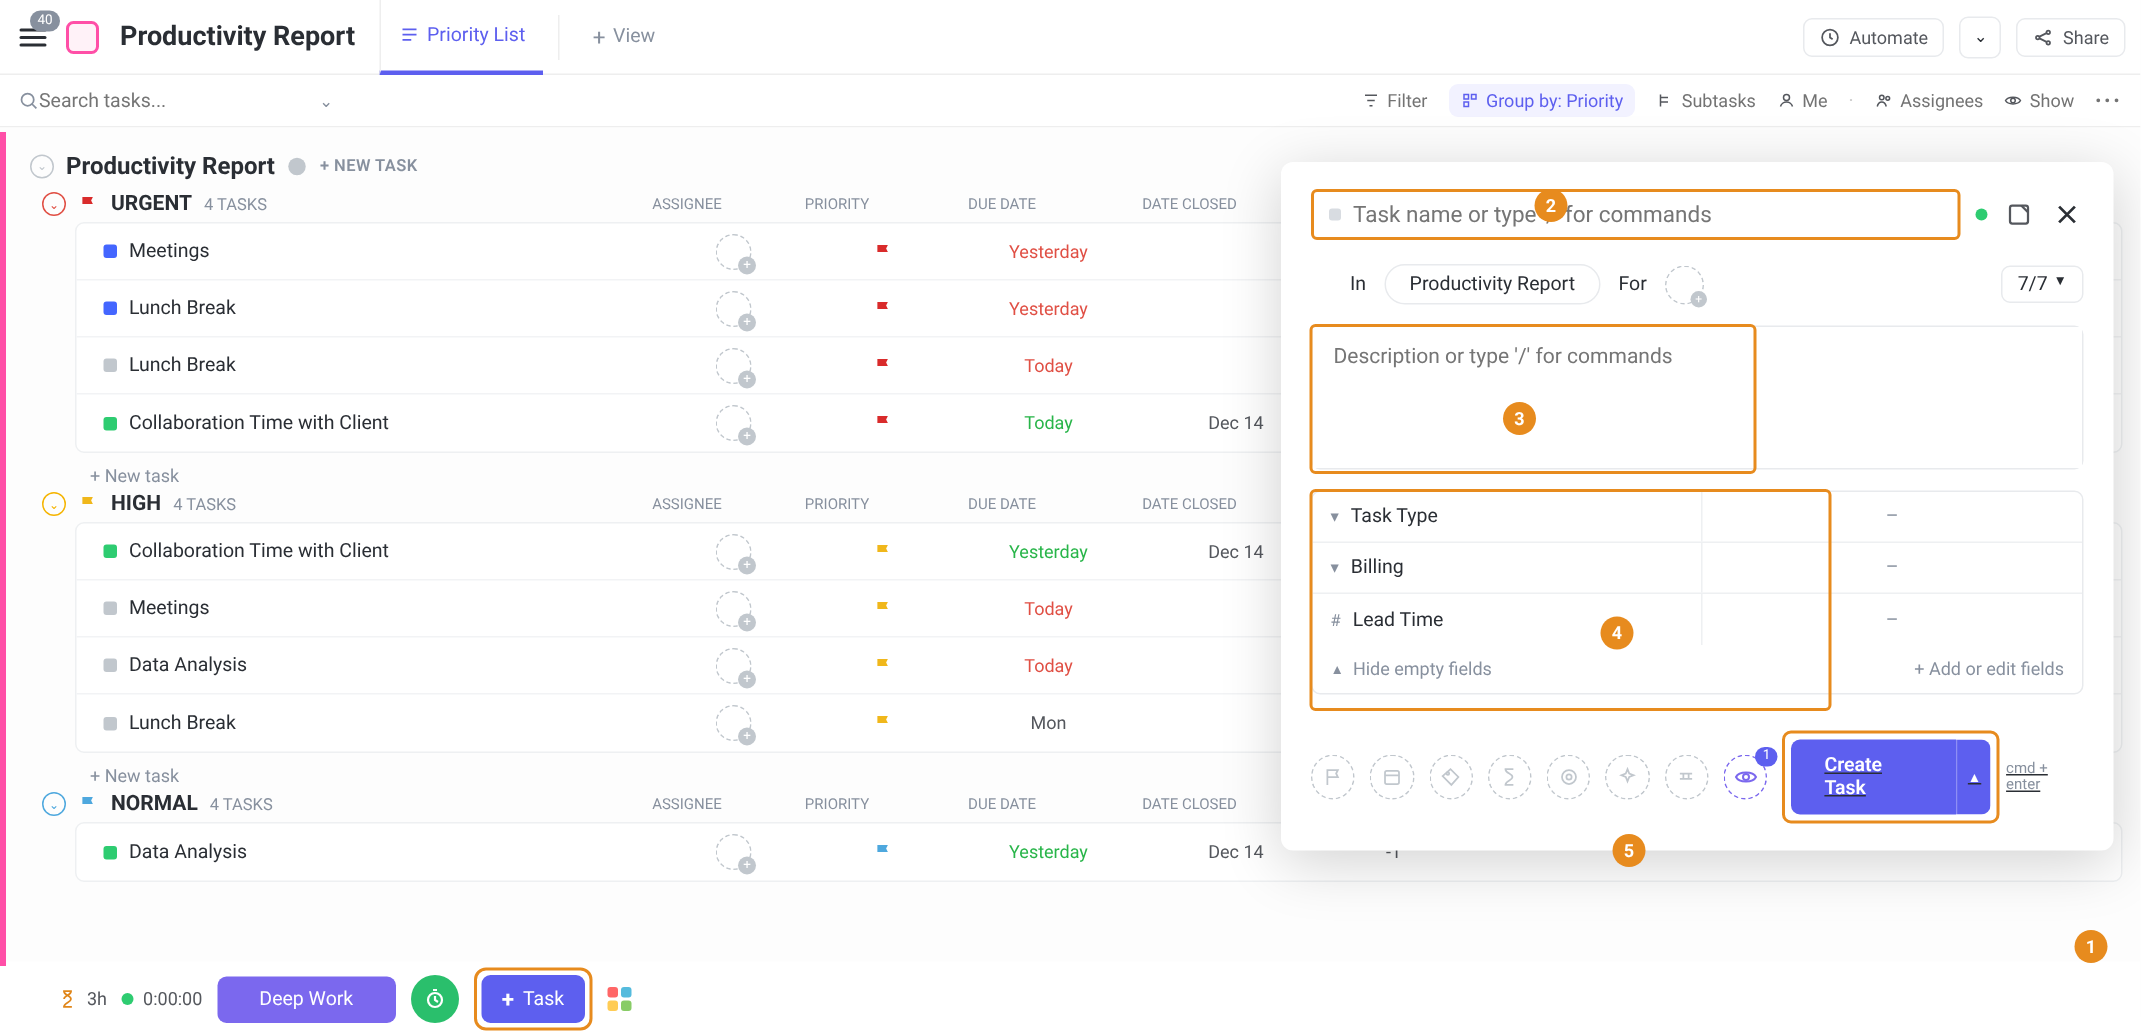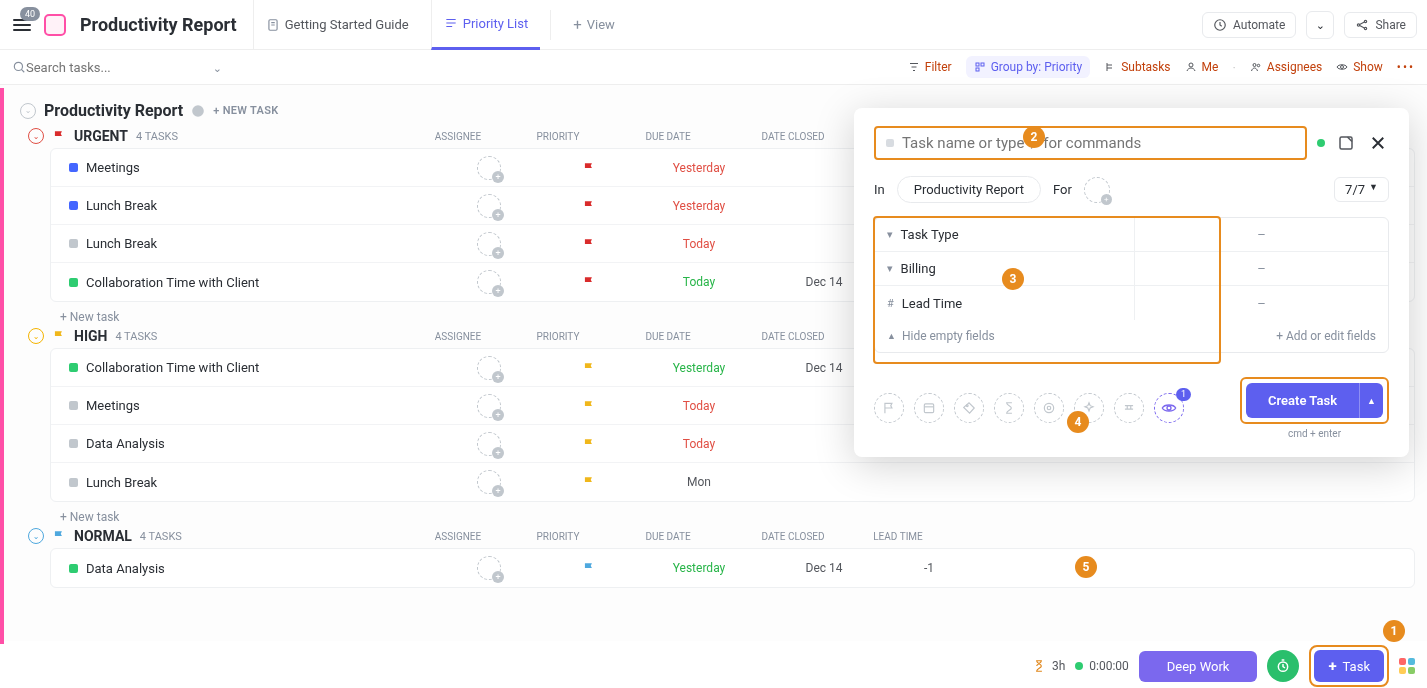--- a/index.html
+++ b/index.html
@@ -16,21 +16,21 @@
   .tab.active { color:#5d5fef; border-bottom:3px solid #5d5fef; }
   .tab svg { width:14px; height:14px; }
   .vdivider{ width:1px; background:#eee; height:30px; }
   .spacer { flex:1; }
   .tb-btn { display:flex; align-items:center; gap:6px; padding:5px 10px; border:1px solid #e8eaed; border-radius:6px; color:#54575d; cursor:pointer; font-size:12px;}
   .chev-small-btn{width:28px; display:flex; align-items:center; justify-content:center; border:1px solid #e8eaed; border-radius:6px; height:28px;}
   
   .filter-row { display:flex; align-items:center; padding:6px 12px; gap:14px; border-bottom:1px solid #eee;}
   .search-wrap { display:flex; align-items:center; gap:0; color:#87909e; width:210px;}
   .search-wrap input { border:none; outline:none; font-size:13px; flex:1; color:#87909e;}
-  .fchip { display:flex; align-items:center; gap:5px; color:#c2410c; font-size:12px; cursor:pointer;}
+  .fchip { display:flex; align-items:center; gap:5px; color:#737373; font-size:12px; cursor:pointer;}
   .fchip.active { color:#5d5fef; background:#f2f2ff; padding:4px 8px; border-radius:6px;}
   .dot-sep{ color:#ccc; }
   
   .main { height:calc(100% - 50px - 38px - 44px); overflow:auto; padding:8px 12px 0 4px; background:#fdfdfd;}
   .leftbar { position:absolute; left:0; top:88px; bottom:44px; width:4px; background:#ff4fa7;}
   .list-title-row { display:flex; align-items:center; gap:8px; padding:8px 8px 8px 16px;}
   .lt-collapse { width:16px; height:16px; border:1.5px solid #c1c7cd; border-radius:50%; display:inline-flex;align-items:center;justify-content:center; font-size:8px; color:#c1c7cd;}
   .list-title { font-size:16px; font-weight:700;}
   .new-task-gray { color:#87909e; font-size:11px; font-weight:600; letter-spacing:.3px;}
   .collapse-ring { width:16px; height:16px; border-radius:50%; display:inline-flex;align-items:center;justify-content:center; font-size:8px;}
@@ -49,37 +49,37 @@
   .sq-dot { width:9px; height:9px; border-radius:2px; }
   .sq-blue{background:#4466ff;} .sq-gray{background:#c1c7cd;} .sq-green{background:#2ecc71;}
   .assignee-cell { display:flex; justify-content:center; }
   .assignee-ph { width:24px; height:24px; border:1.5px dashed #c1c7cd; border-radius:50%; position:relative;}
   .assignee-ph::after{content:"+"; position:absolute; right:-4px; bottom:-4px; width:12px;height:12px;background:#c1c7cd;border-radius:50%;color:#fff;font-size:9px;display:flex;align-items:center;justify-content:center;}
   .flag-cell{ display:flex;justify-content:center;}
   .date-cell{ text-align:center; font-size:12px;}
   .date-red{color:#e04f44;} .date-green{color:#28b549;} .date-dark{color:#54575d;}
   .new-task-row{ color:#87909e; font-size:12px; padding:8px 0 4px 56px;}
   
-  .bottombar { position:absolute; left:0; right:0; bottom:0; height:44px; display:flex; align-items:center; justify-content:flex-end; gap:10px; padding:0 12px; background:#fff;margin-left:26px;}
+  .bottombar { position:absolute; left:0; right:0; bottom:0; height:44px; display:flex; align-items:center; gap:10px; padding:0 12px; background:#fff;margin-left:26px;}
   .pill-purple { background:#7b68ee; color:#fff; padding:8px 28px; border-radius:6px; font-size:13px; display:flex; align-items:center; gap:6px;}
   .pill-btn { display:flex; align-items:center; gap:6px; background:#5d5fef; color:#fff; padding:7px 14px; border-radius:6px; font-size:13px;}
   .circle-green-btn{ width:32px;height:32px;border-radius:50%; background:#2abf6c; color:#fff; display:flex;align-items:center;justify-content:center;}
   .bb-chip{ display:flex; align-items:center; gap:6px; color:#54575d; font-size:12px;}
   .rec-dot{width:8px;height:8px;border-radius:50%;background:#2ecc71;}
   .grid4{width:16px;height:16px; display:grid; grid-template-columns:1fr 1fr; gap:2px;}
   .grid4 span{border-radius:2px;}
   
   .modal { position:absolute; right:18px; top:108px; width:555px; background:#fff; border-radius:8px; box-shadow:0 8px 40px rgba(0,0,0,.18); padding:18px 20px 18px 20px;}
   .modal-top { display:flex; align-items:center; gap:10px;}
   .task-name-input-wrap { flex:1; border:2.5px solid #e78b1e; border-radius:4px; display:flex; align-items:center; gap:8px; padding:6px 10px;}
   .task-name-input-wrap .tiny-sq{ width:8px;height:8px;background:#d8dce1;border-radius:2px;}
   .task-name-input-wrap input{border:none;outline:none;font-size:15px;flex:1;color:#87909e;}
   .online-dot{width:8px;height:8px;border-radius:50%;background:#2ecc71;}
   .modal-icon-btn{width:22px;height:22px;color:#54575d;display:flex;align-items:center;justify-content:center;cursor:pointer;}
-  .modal-row2 { display:flex; align-items:center; gap:12px; margin-top:16px; font-size:13px;}
+  .modal-row2 { display:flex; align-items:center; gap:12px; margin-top:16px; font-size:13px;margin-left:26px;}
   .loc-chip{ border:1px solid #e8eaed; border-radius:20px; padding:5px 16px; }
   .for-avatar{width:26px;height:26px;border:1.5px dashed #c1c7cd;border-radius:50%;position:relative;}
   .for-avatar::after{content:"+";position:absolute;right:-3px;bottom:-3px;width:11px;height:11px;background:#c1c7cd;border-radius:50%;color:#fff;font-size:8px;display:flex;align-items:center;justify-content:center;}
   .seven-chip{margin-left:auto; border:1px solid #e8eaed; border-radius:6px; padding:4px 10px; display:flex;align-items:flex-start;gap:4px;}
   .desc-box{ margin-top:14px; border:1px solid #e8eaed; border-radius:6px; height:96px; position:relative;}
   .desc-outline{ position:absolute; left:-2px; top:-2px; width:298px; height:100px; border:2.5px solid #e78b1e; border-radius:4px; pointer-events:none;}
   .desc-box textarea{ border:none; outline:none; resize:none; width:100%; height:100%; padding:12px 14px; font-size:14px; color:#87909e; font-family:inherit;}
   
   .fields-box{ margin-top:14px; border:1px solid #e8eaed; border-radius:6px; position:relative;}
   .fields-outline{ position:absolute; left:-2px;top:-2px; width:348px; height:148px; border:2.5px solid #e78b1e; border-radius:4px; pointer-events:none;}
@@ -88,21 +88,21 @@
   .field-label{ width:260px; display:flex; align-items:center; gap:8px; padding-left:12px; color:#2a2e34; font-size:13px; border-right:1px solid #eef0f2; height:100%;}
   .field-val{ flex:1; text-align:center; color:#87909e;}
   .fields-footer{ display:flex; align-items:center; height:32px; padding:0 12px;}
   .hide-empty{ display:flex; align-items:center; gap:6px; color:#87909e; font-size:12px;}
   .addedit{ margin-left:auto; color:#87909e; font-size:12px;}
   
   .action-row{ display:flex; align-items:center; gap:10px; margin-top:24px;}
   .dashed-circ{ width:30px;height:30px;border:1.5px dashed #c1c7cd;border-radius:50%; display:flex;align-items:center;justify-content:center; color:#c1c7cd;}
   .eye-watch{ position:relative; color:#7b68ee;}
   .eye-badge{ position:absolute; top:-6px; right:-8px; background:#5d5fef; color:#fff; border-radius:8px; font-size:9px; padding:0 5px; line-height:13px;}
-  .create-wrap{ margin-left:auto; display:flex; flex-direction:column; align-items:center; gap:4px;}
+  .create-wrap{ margin-left:auto; display:flex; flex-direction:row; align-items:center; gap:4px;text-decoration:underline;}
   .create-outline{ border:2.5px solid #e78b1e; border-radius:6px; padding:4px;}
   .create-btn{ display:flex;}
   .create-main{ background:#5d5fef; color:#fff; padding:10px 22px; border-radius:6px 0 0 6px; font-weight:600;}
   .create-drop{ background:#5d5fef; border-left:1px solid rgba(255,255,255,.3); width:24px; display:flex;align-items:center;justify-content:center;border-radius:0 6px 6px 0;}
   .create-hint{ color:#87909e; font-size:10px;}
   
   .callout{ position:absolute; width:22px;height:22px;border-radius:50%;background:#e78b1e;color:#fff;display:flex;align-items:center;justify-content:center;font-weight:700;font-size:12px; z-index:50;}
   
   .chev-down::after{content:"⌄"; font-size:11px;}
 </style>
@@ -114,27 +114,20 @@
     <div class="menu-lines">
         <span></span>
         <span></span>
         <span></span>
       </div>
     <span class="badge-count">40</span>
   </div>
   <div class="sq-logo"></div>
   <div class="doc-title">Productivity Report</div>
 
-  <div class="tab">
-    <svg viewBox="0 0 24 24" fill="none" stroke="#87909e" stroke-width="2">
-        <rect x="5" y="3" width="14" height="18" rx="2"></rect>
-        <path d="M9 8h6M9 12h6"></path>
-      </svg>
-    <span>Getting Started Guide</span>
-  </div>
   <div class="tab active">
     <svg viewBox="0 0 24 24" fill="none" stroke="#5d5fef" stroke-width="2">
         <path d="M4 6h16M4 12h16M4 18h10"></path>
       </svg>
     <span>Priority List</span>
   </div>
   <div class="vdivider"></div>
   <div class="tab" style="border:none;color:#87909e">
     <span style="font-size:15px">+</span>
     <span>View</span>
@@ -504,20 +497,24 @@
     <span>In</span>
     <div class="loc-chip">Productivity Report</div>
     <span>For</span>
     <div class="for-avatar"></div>
     <div class="seven-chip">
       <span>7/7</span>
       <span style="font-size:9px">▼</span>
     </div>
   </div>
 
+  <div class="desc-box">
+    <div class="desc-outline"></div>
+    <textarea placeholder="Description or type '/' for commands" style=""></textarea>
+  </div>
 
   <div class="fields-box">
     <div class="fields-outline"></div>
     <div id="fields-rows">
         <div class="field-row">
     <div class="field-label">
       <span style="color:#87909e;font-size:11px">▾</span>
       <span>Task Type</span>
     </div>
     <div class="field-val">–</div>

